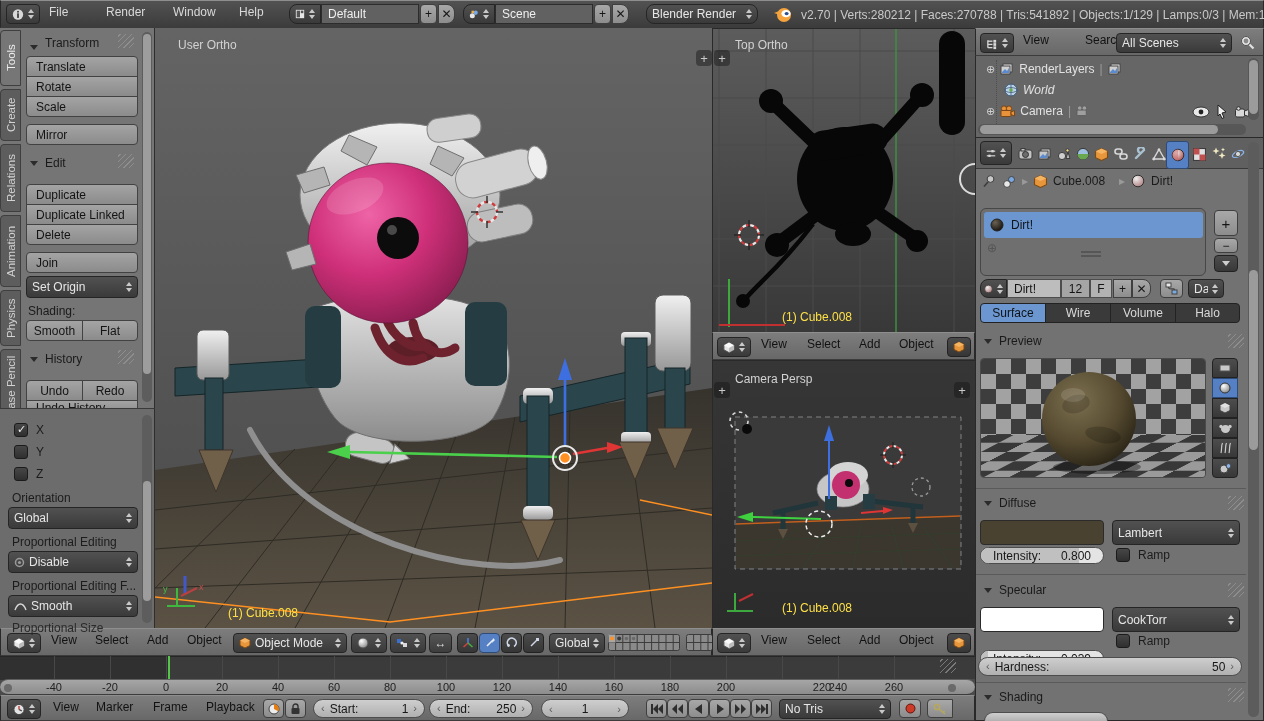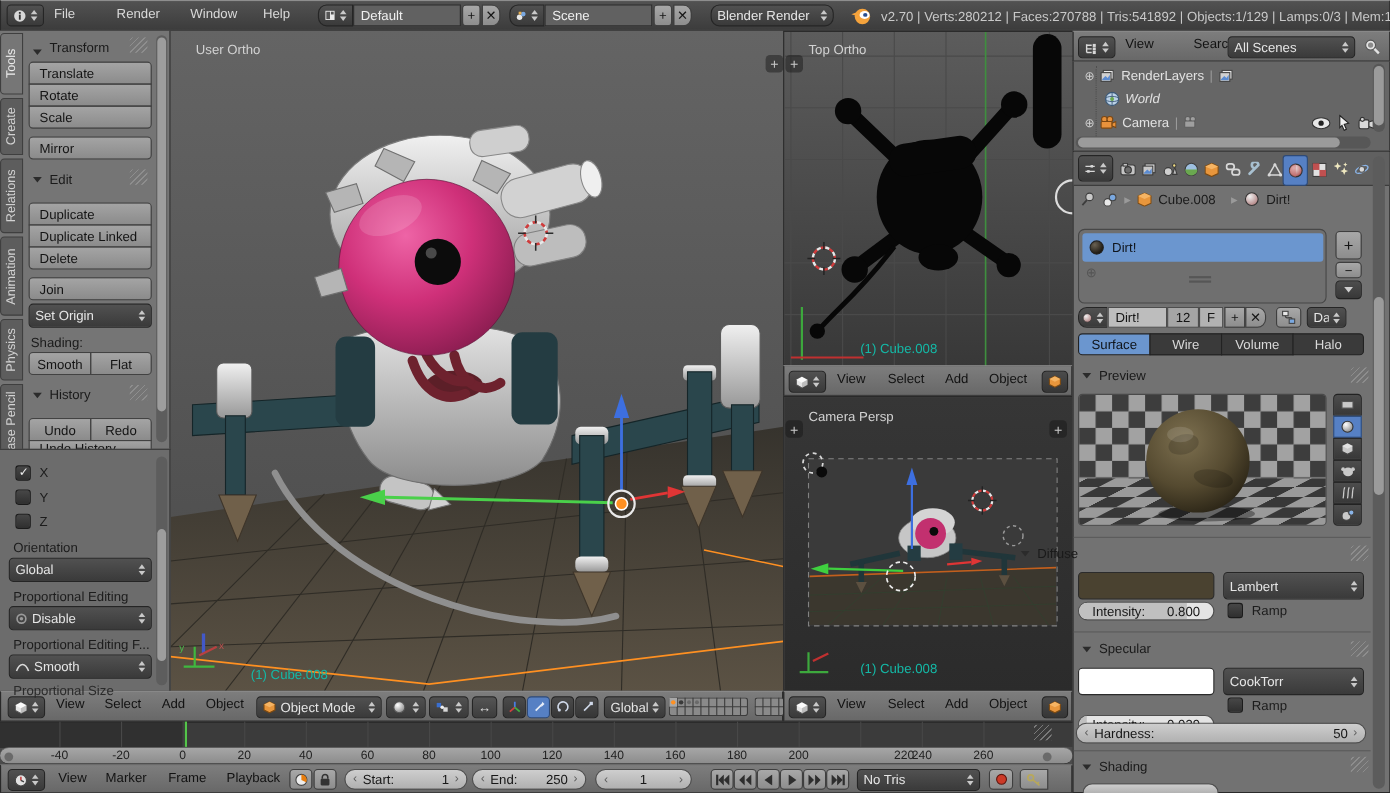--- a/index.html
+++ b/index.html
@@ -36,21 +36,21 @@
         border-radius:10px;color:#171717;padding:0 7px;box-sizing:border-box;}
   .numf .arr{color:#5d5d5d;font-size:11px;}
   .vtab{position:absolute;left:0;width:21px;writing-mode:vertical-rl;transform:rotate(180deg);
         display:flex;align-items:center;justify-content:center;background:#5d5d5d;color:#d2d2d2;
         border:1px solid #3f3f3f;font-size:11.5px;box-sizing:border-box;border-radius:0 4px 4px 0;}
   .vtab.active{background:#767676;color:#ececec;}
   .enum{position:absolute;height:20px;background:#3a3a3a;border:1px solid #222;color:#d9d9d9;
         display:flex;align-items:center;justify-content:center;box-sizing:border-box;font-size:12px;}
   .enum.active{background:#6b96cf;color:#0f1318;}
   .scene-label{position:absolute;color:#d2d2d2;font-size:12px;}
-  .obj-label{position:absolute;color:#14b8a6;font-size:12px;}
+  .obj-label{position:absolute;color:#fde047;font-size:12px;}
   .plusfab{position:absolute;width:16px;height:16px;border-radius:4px;background:rgba(20,20,20,.45);
            color:#c9c9c9;display:flex;align-items:center;justify-content:center;font-size:13px;line-height:1;}
   .tabico{position:absolute;top:141px;width:19px;height:26px;display:flex;align-items:center;justify-content:center;border-radius:3px;}
   .tabico.active{background:#5680c4;border:1px solid #2e4a77;}
   .tickline{position:absolute;top:656px;width:1px;height:23px;background:#484848;}
   .ticknum{position:absolute;top:681px;transform:translateX(-50%);color:#222;font-size:11px;}
   .pbtn{width:21px;height:19px;}
   .outrow{position:absolute;display:flex;align-items:center;gap:5px;color:#e2e2e2;font-size:12px;}
   svg{display:block;}
 </style>
@@ -1031,21 +1031,21 @@
       </svg>
     </div>
   <div class="abs lite" style="left:1212px;top:458px;width:26px;height:20px;border-radius:0 0 4px 4px;background:linear-gradient(#4d4d4d,#383838);border-color:#222;">
       <svg width="13" height="12" viewBox="0 0 13 12">
         <circle cx="5" cy="7" r="4" fill="#c9c9c9" stroke="#444"></circle>
         <circle cx="9.5" cy="4" r="2.4" fill="#8ab4e8" stroke="#444"></circle>
       </svg>
     </div>
 
   <div class="abs" style="left:976px;top:488px;width:270px;height:1px;background:#5a5a5a;"></div>
-  <div class="ptitle abs" style="left:928px;top:496px;">
+  <div class="ptitle abs" style="left:984px;top:496px;">
       <span class="tri"></span>
       <span>Diffuse</span>
     </div>
   <div class="abs grip" style="left:1228px;top:496px;width:16px;height:14px;"></div>
   <div class="abs" style="left:980px;top:520px;width:124px;height:25px;background:#4a4230;border:1px solid #2b2b2b;border-radius:4px;"></div>
   <div class="abs dd" style="left:1112px;top:520px;width:128px;height:25px;">
     <span class="lbl">Lambert</span>
     <span class="updn">
         <b class="u"></b>
         <b class="d"></b>

